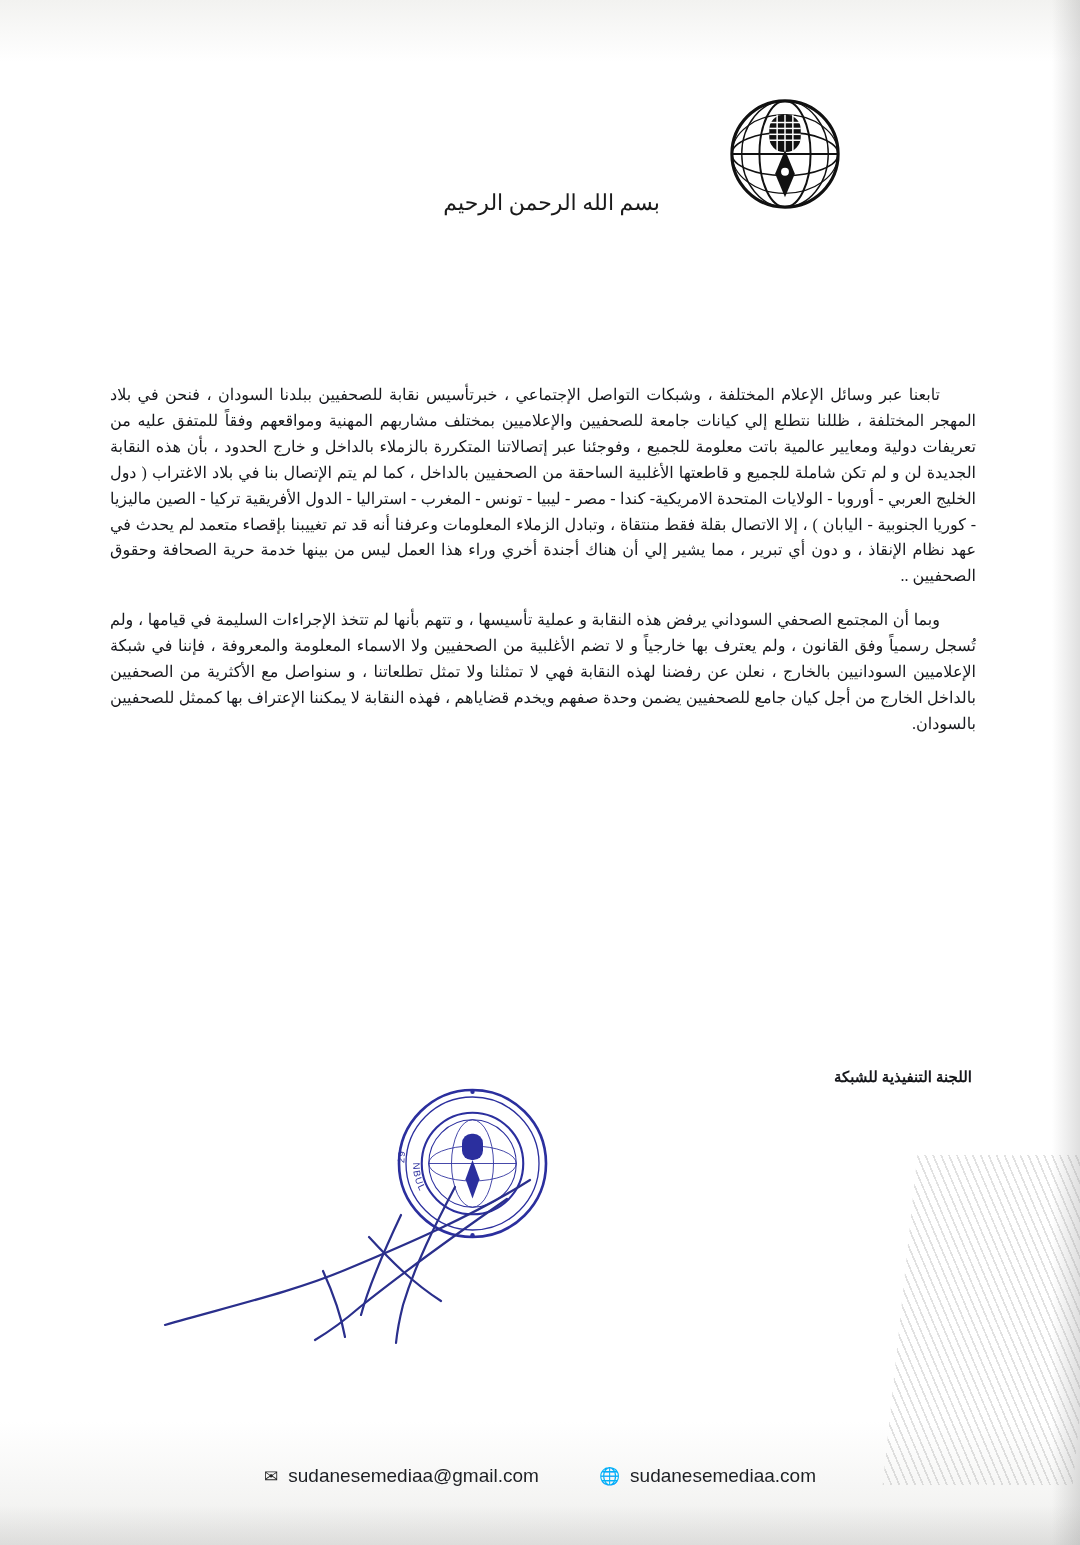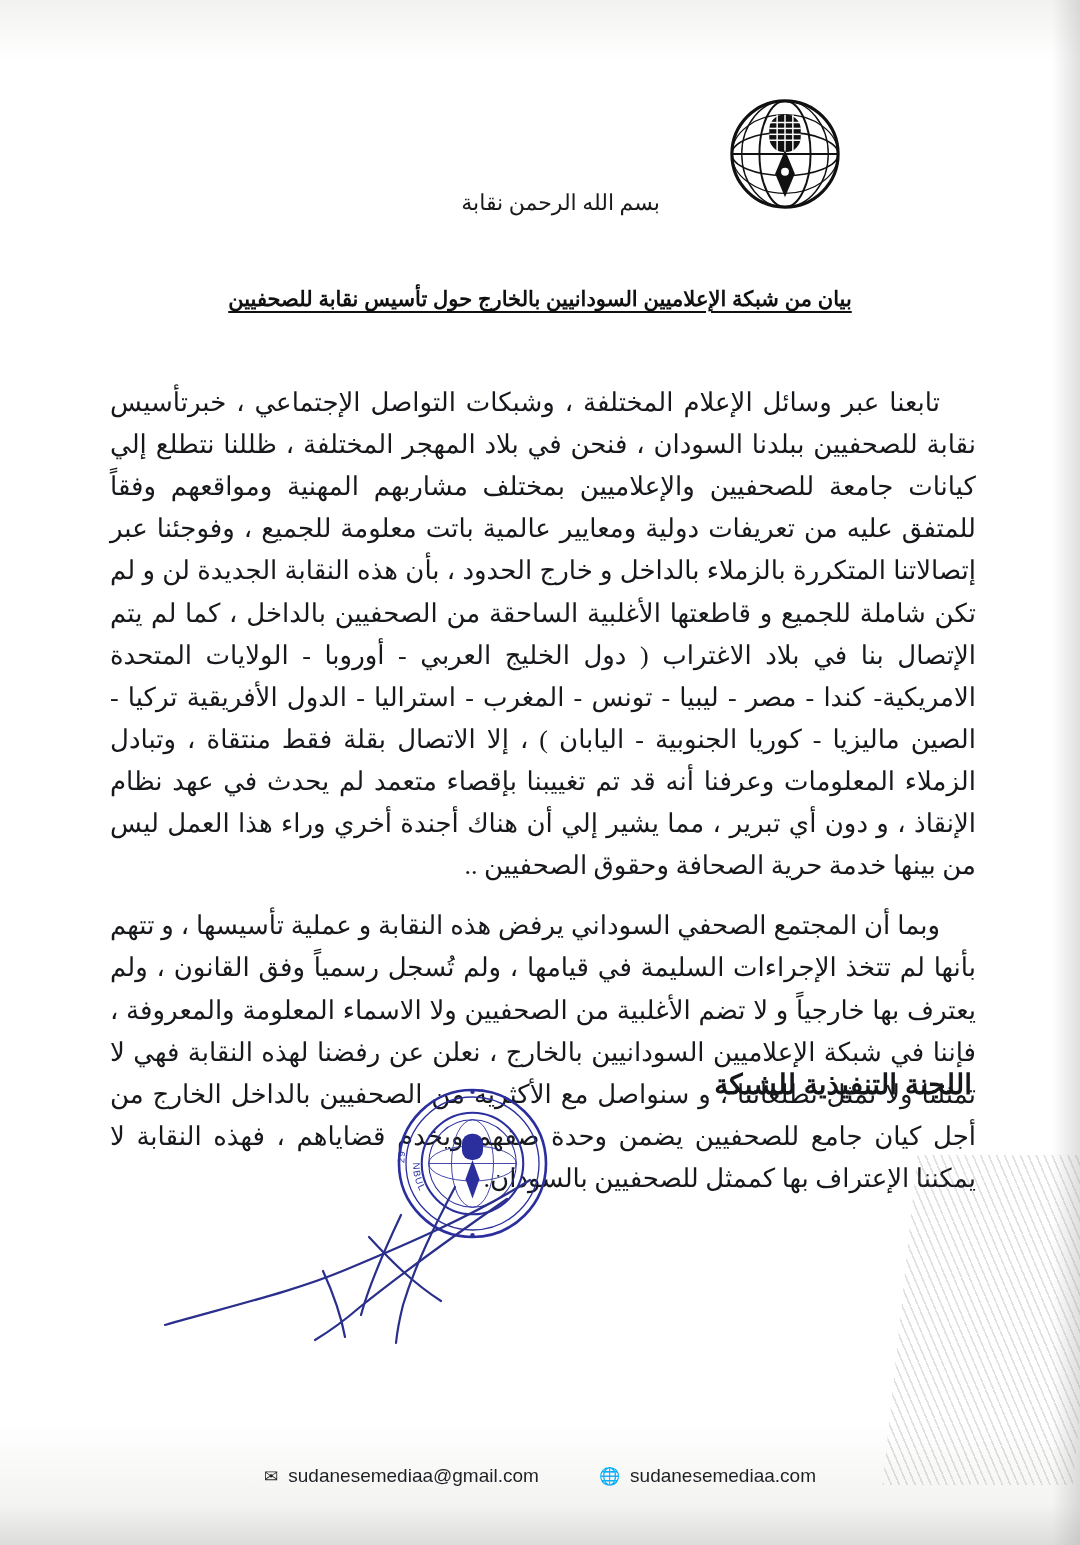--- a/index.html
+++ b/index.html
@@ -109,41 +109,41 @@
     text-underline-offset: 5px;
   }
 
   
   .body-text {
     position: absolute;
     top: 382px;
     right: 104px;
     width: 866px;
     color: #17181c;
-    font-size: 26px;
+    font-size: 16px;
     line-height: 1.62;
     text-align: justify;
     text-justify: inter-word;
   }
   .body-text p {
     margin: 0 0 18px 0;
     text-indent: 36px;
   }
 
   
   .sign-block {
     position: absolute;
     top: 1068px;
     right: 108px;
     width: 420px;
     color: #16171b;
     font-family: "Liberation Sans", sans-serif;
   }
   .sign-line {
-    font-size: 28px;
+    font-size: 15px;
     font-weight: bold;
     margin-bottom: 8px;
   }
   .sign-date {
     font-size: 21px;
     font-weight: bold;
   }
 
   .stamp {
     position: absolute;
@@ -212,23 +212,22 @@
           <line x1="60" y1="20" x2="60" y2="58"></line>
           <line x1="68" y1="20" x2="68" y2="58"></line>
         </g>
 
         <path d="M60 56 L70 80 L60 104 L50 80 Z" fill="#111"></path>
         <circle cx="60" cy="78" r="4" fill="#fff"></circle>
       </svg>
     </div>
   </div>
 
-  <div class="basmala">بسم الله الرحمن نقابة</div>
-
-  <div class="doc-title">بيان من شبكة الإعلاميين السودانيين بالخارج حول تأسيس نقابة للصحفيين</div>
+  <div class="basmala">بسم الله الرحمن الرحيم</div>
+
 
   <div class="body-text">
     <p>تابعنا عبر وسائل الإعلام المختلفة ، وشبكات التواصل الإجتماعي ، خبرتأسيس نقابة للصحفيين ببلدنا السودان ، فنحن في بلاد المهجر المختلفة ، ظللنا نتطلع إلي كيانات جامعة للصحفيين والإعلاميين بمختلف مشاربهم المهنية ومواقعهم وفقاً للمتفق عليه من تعريفات دولية ومعايير عالمية باتت معلومة للجميع ، وفوجئنا عبر إتصالاتنا المتكررة بالزملاء بالداخل و خارج الحدود ، بأن هذه النقابة الجديدة لن و لم تكن شاملة للجميع و قاطعتها الأغلبية الساحقة من الصحفيين بالداخل ، كما لم يتم الإتصال بنا في بلاد الاغتراب ( دول الخليج العربي - أوروبا - الولايات المتحدة الامريكية- كندا - مصر - ليبيا - تونس - المغرب - استراليا - الدول الأفريقية تركيا - الصين ماليزيا - كوريا الجنوبية - اليابان ) ، إلا الاتصال بقلة فقط منتقاة ، وتبادل الزملاء المعلومات وعرفنا أنه قد تم تغييبنا بإقصاء متعمد لم يحدث في عهد نظام الإنقاذ ، و دون أي تبرير ، مما يشير إلي أن هناك أجندة أخري وراء هذا العمل ليس من بينها خدمة حرية الصحافة وحقوق الصحفيين ..</p>
     <p>وبما أن المجتمع الصحفي السوداني يرفض هذه النقابة و عملية تأسيسها ، و تتهم بأنها لم تتخذ الإجراءات السليمة في قيامها ، ولم تُسجل رسمياً وفق القانون ، ولم يعترف بها خارجياً و لا تضم الأغلبية من الصحفيين ولا الاسماء المعلومة والمعروفة ، فإننا في شبكة الإعلاميين السودانيين بالخارج ، نعلن عن رفضنا لهذه النقابة فهي لا تمثلنا ولا تمثل تطلعاتنا ، و سنواصل مع الأكثرية من الصحفيين بالداخل الخارج من أجل كيان جامع للصحفيين يضمن وحدة صفهم ويخدم قضاياهم ، فهذه النقابة لا يمكننا الإعتراف بها كممثل للصحفيين بالسودان.</p>
   </div>
 
   <div class="sign-block">
     <div class="sign-line">اللجنة التنفيذية للشبكة</div>
   </div>
 

